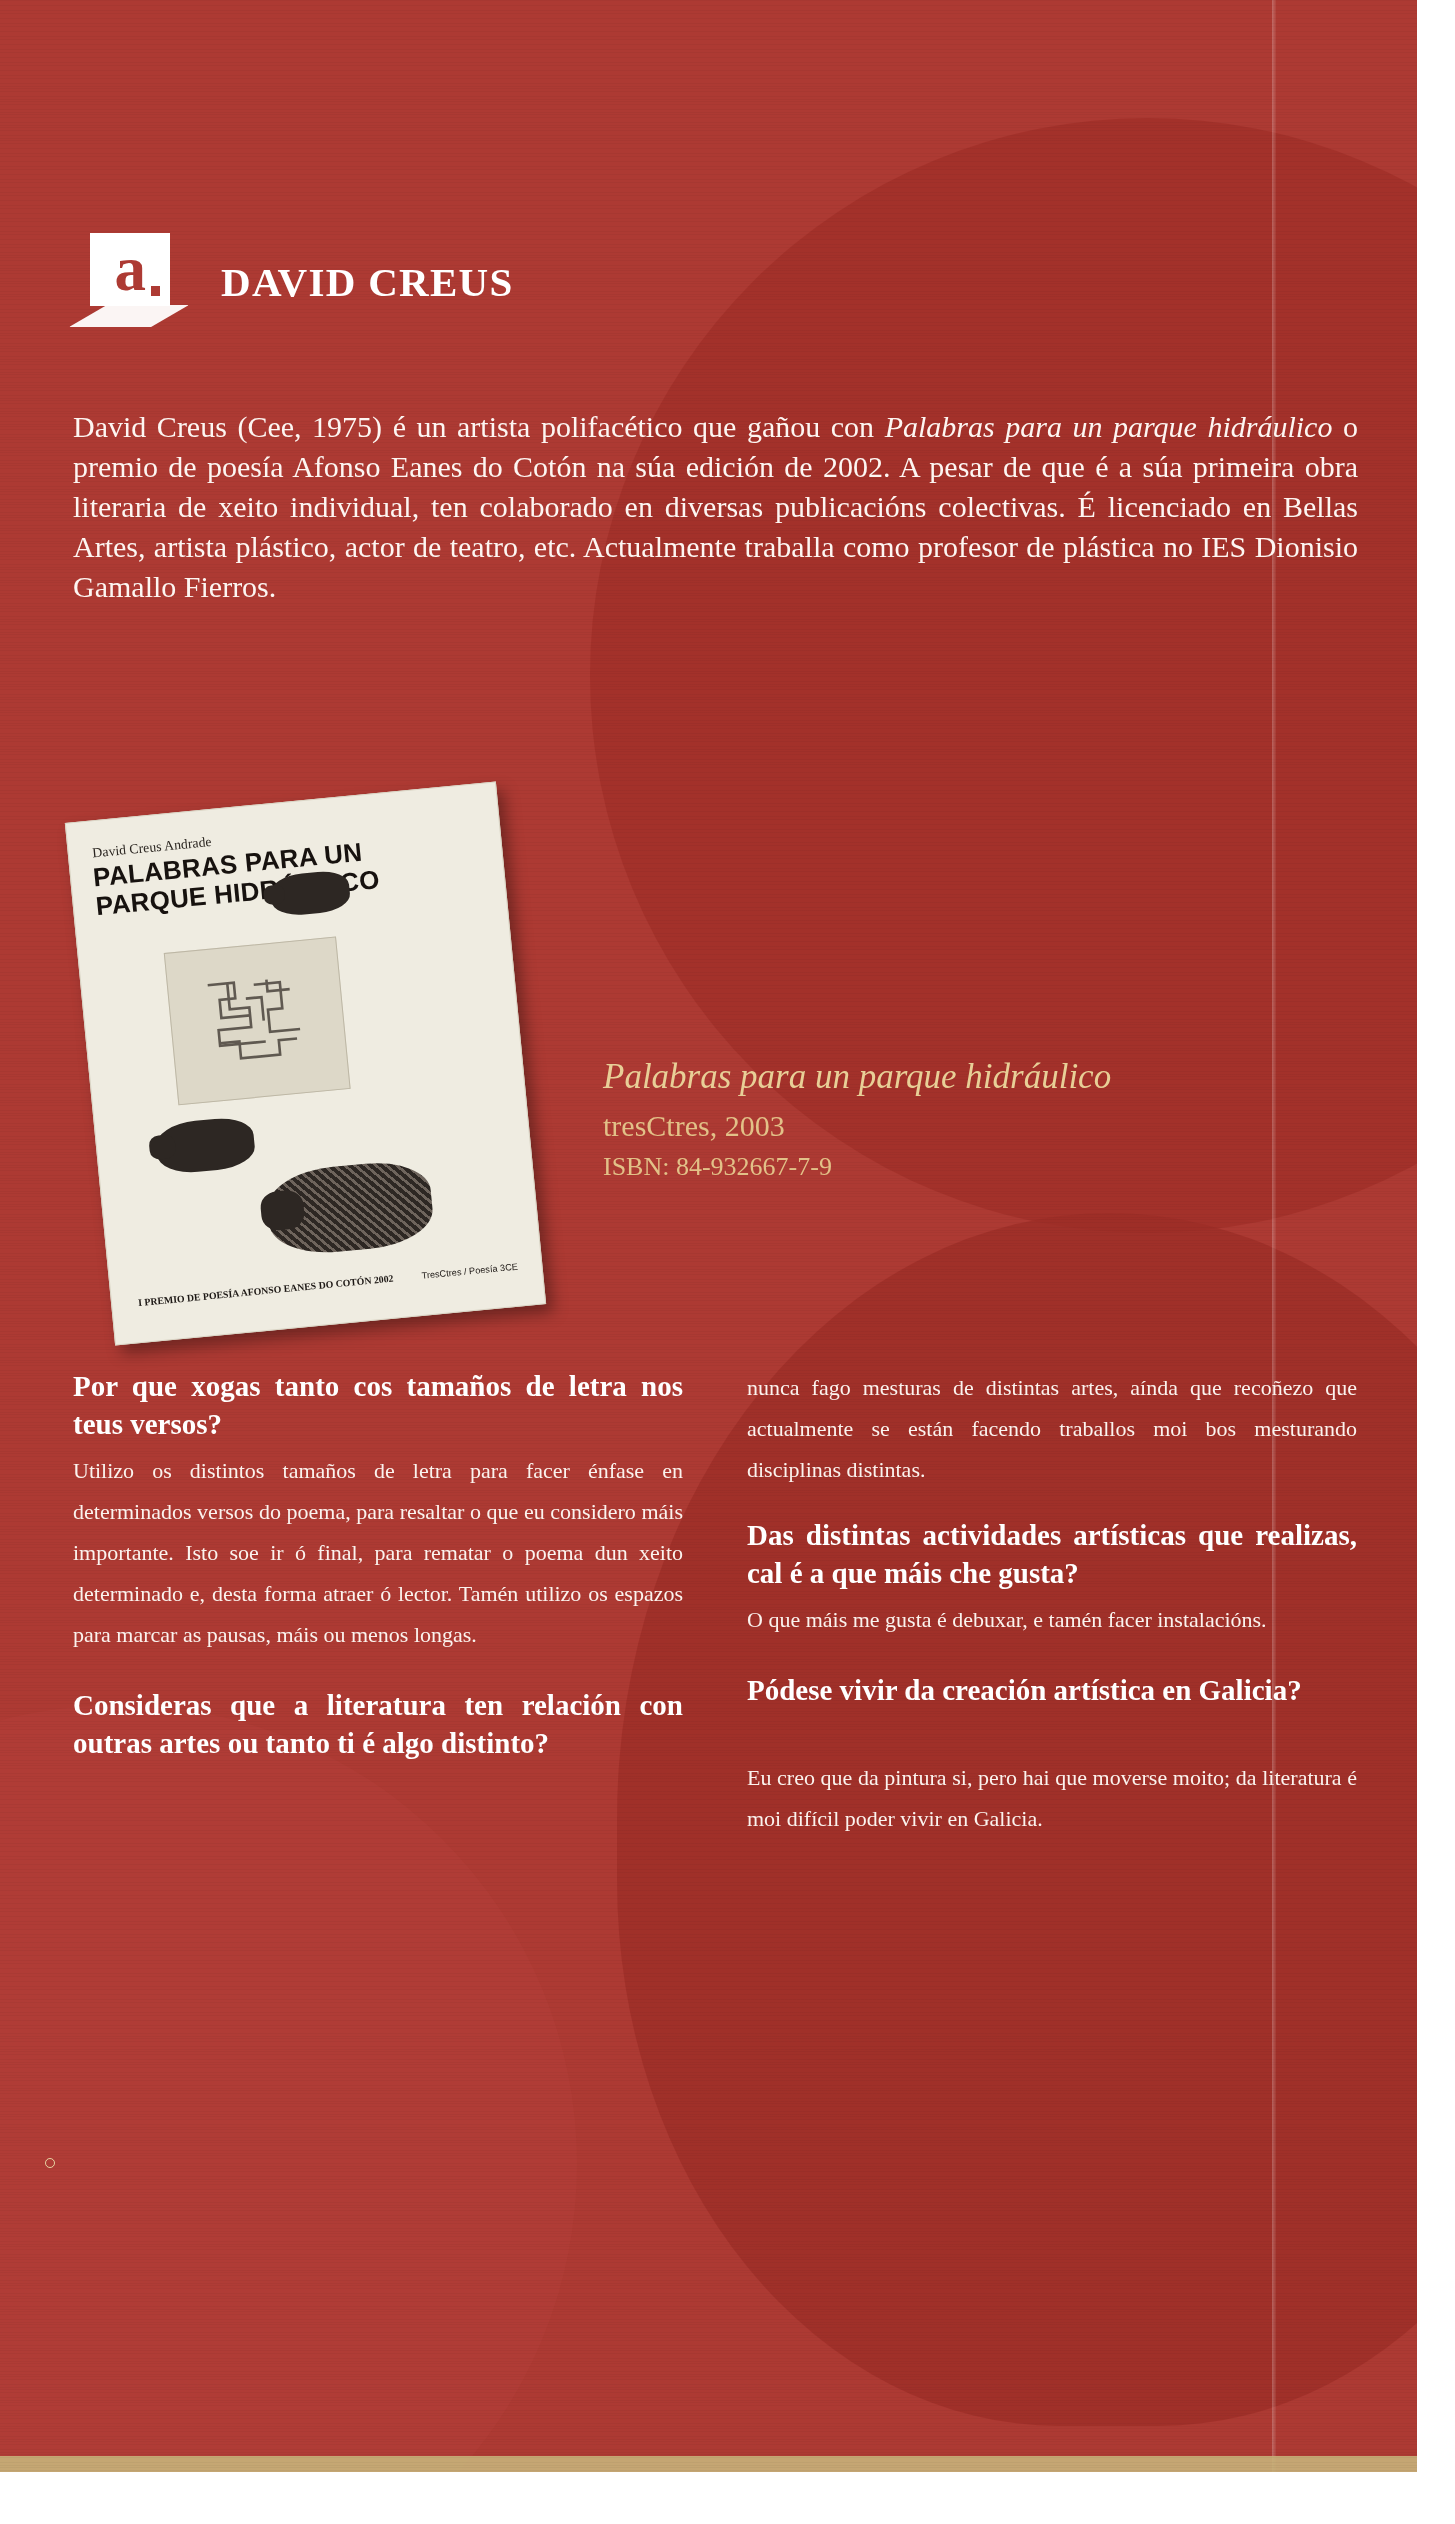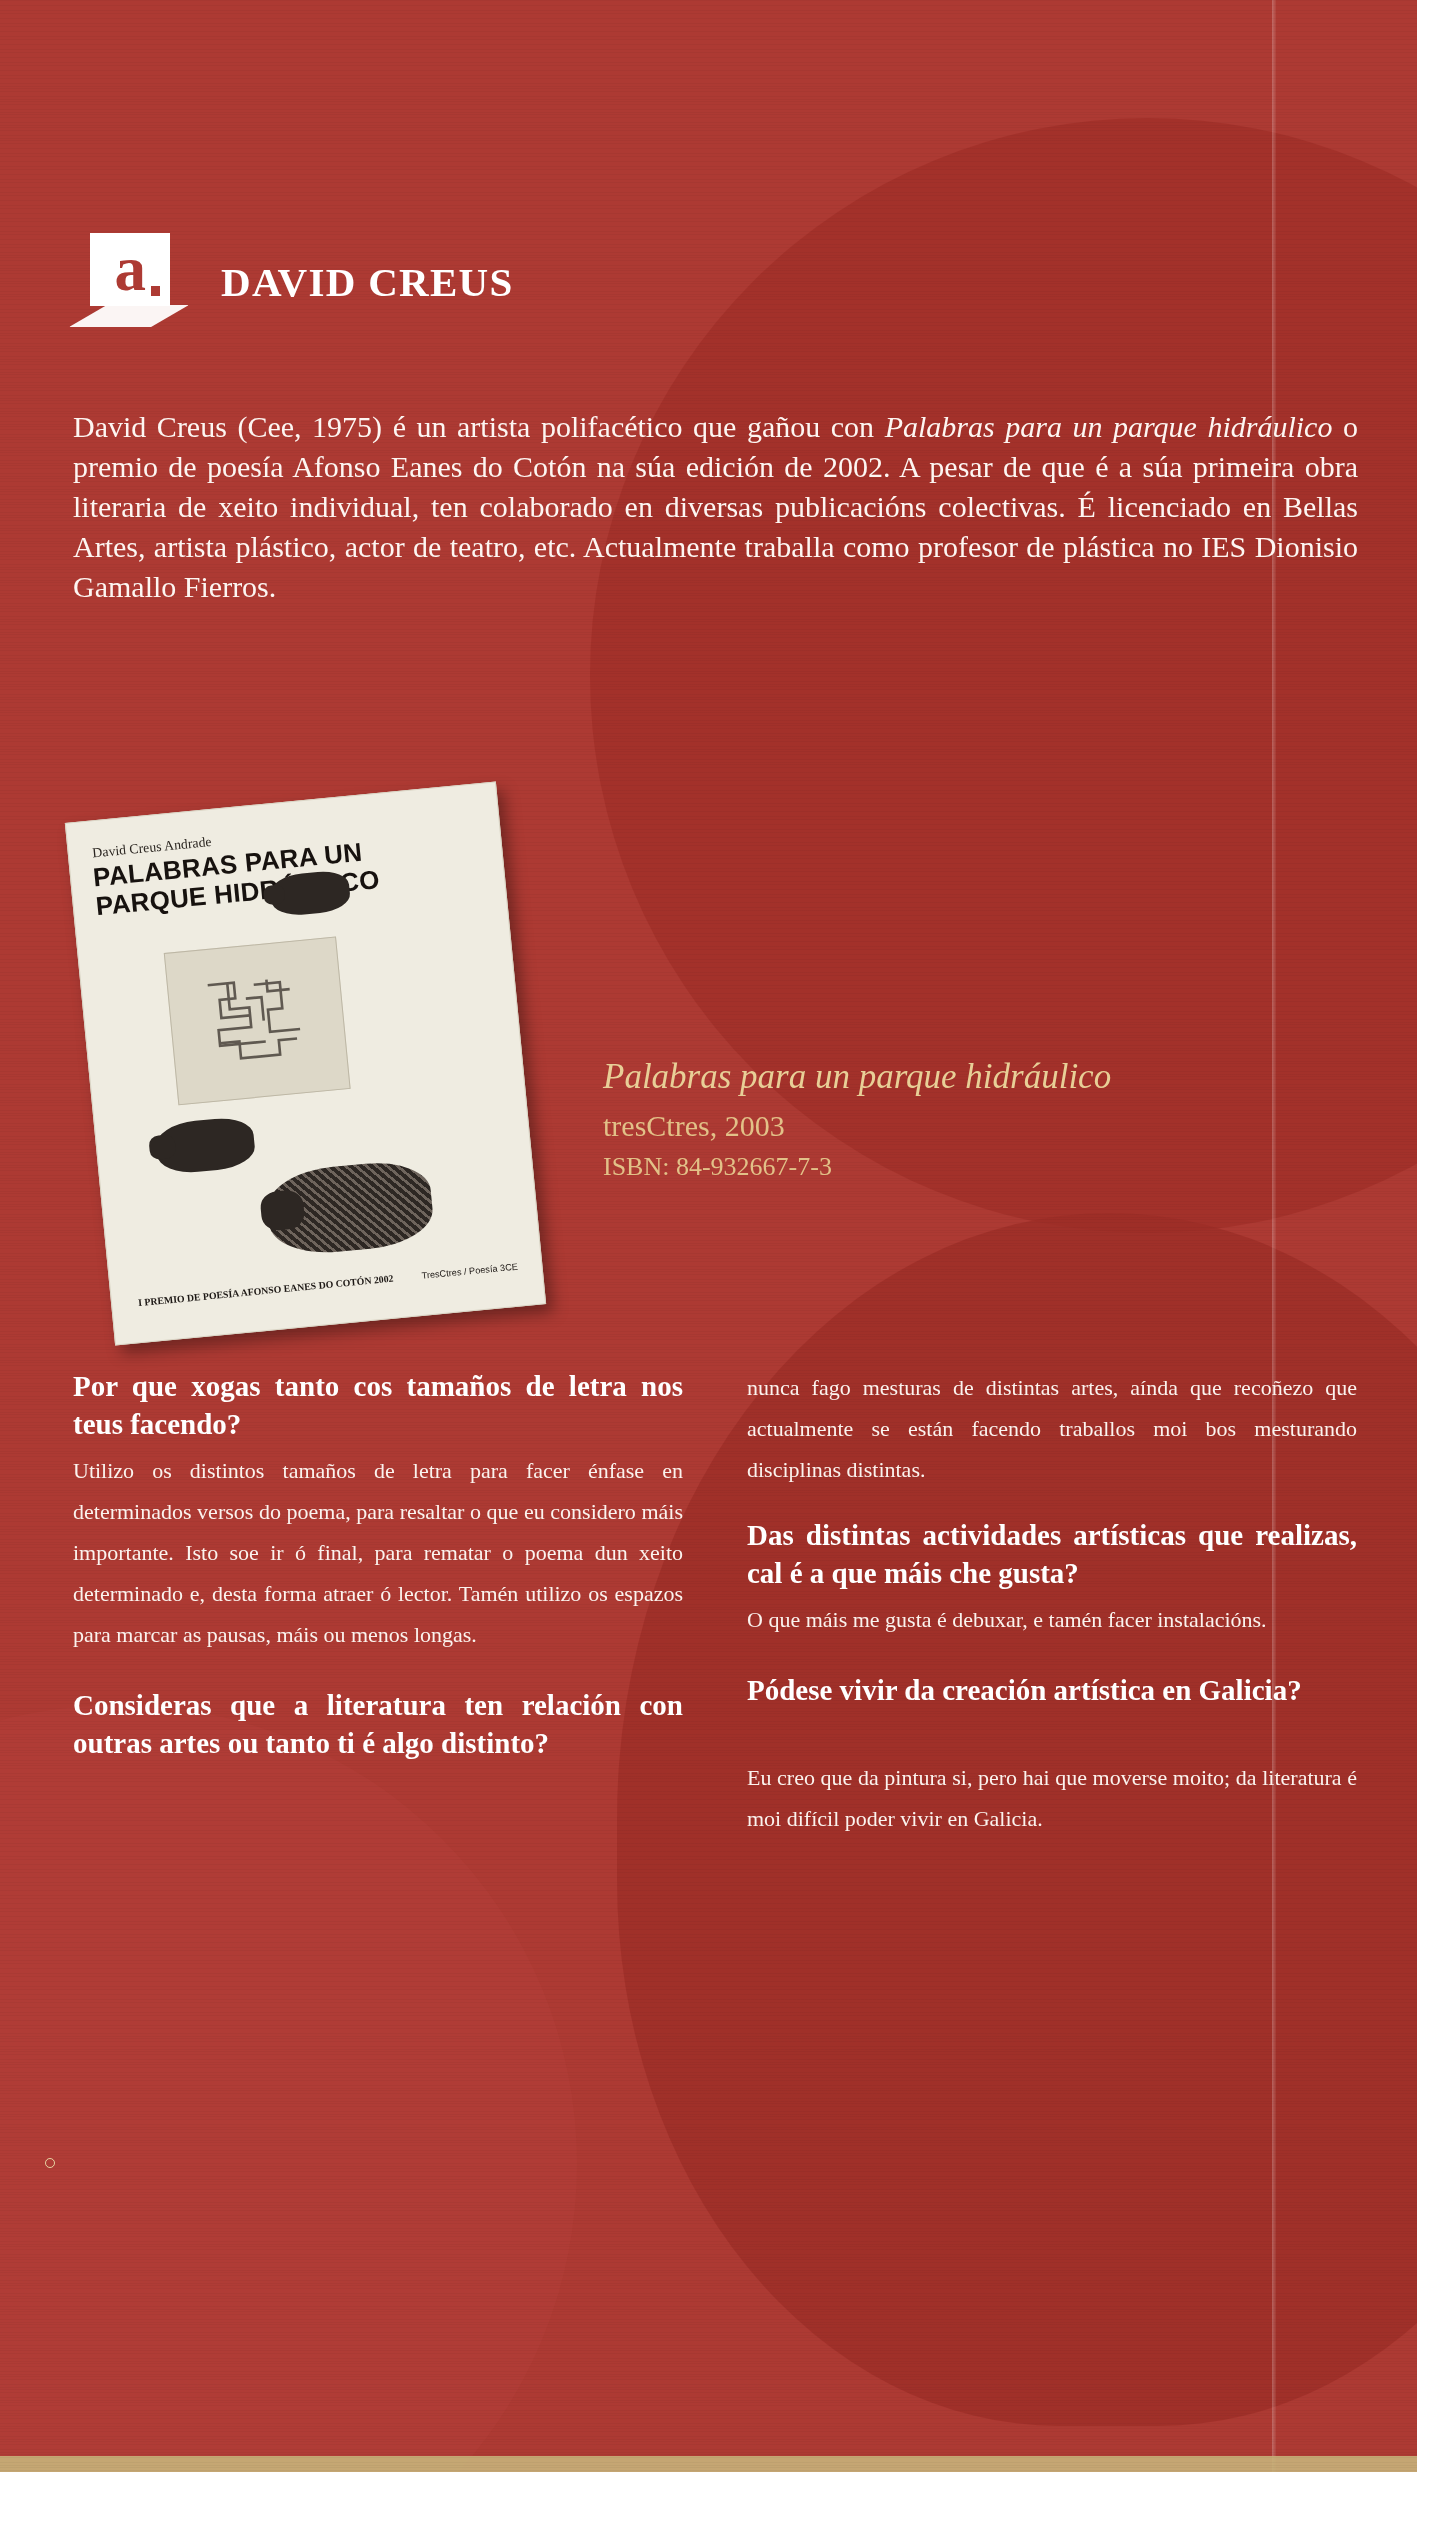--- a/index.html
+++ b/index.html
@@ -389,26 +389,26 @@
         <div class="cow cow2"></div>
         <div class="cow cow3"></div>
         <div class="book-foot-left">I PREMIO DE POESÍA AFONSO EANES DO COTÓN 2002</div>
         <div class="book-foot-right">TresCtres / Poesía   3CE</div>
       </div>
     </div>
 
     <div class="bookmeta">
       <div class="title">Palabras para un parque hidráulico</div>
       <div class="pub">tresCtres, 2003</div>
-      <div class="isbn">ISBN: 84-932667-7-3</div>
+      <div class="isbn">ISBN: 84-932667-7-9</div>
     </div>
 
     <div class="cols">
       <div class="col">
-        <div class="q">Por que xogas tanto cos tamaños de letra nos teus facendo?</div>
+        <div class="q">Por que xogas tanto cos tamaños de letra nos teus versos?</div>
         <div class="a">Utilizo os distintos tamaños de letra para facer énfase en determinados versos do poema, para resaltar o que eu considero máis importante. Isto soe ir ó final, para rematar o poema dun xeito determinado e, desta forma atraer ó lector. Tamén utilizo os espazos para marcar as pausas, máis ou menos longas.</div>
         <div class="q spaced">Consideras que a literatura ten relación con outras artes ou tanto ti é algo distinto?</div>
       </div>
       <div class="col">
         <div class="a tight">nunca fago mesturas de distintas artes, aínda que recoñezo que actualmente se están facendo traballos moi bos mesturando disciplinas distintas.</div>
         <div class="q">Das distintas actividades artísticas que realizas, cal é a que máis che gusta?</div>
         <div class="a"> O que máis me gusta é debuxar, e tamén facer instalacións.</div>
         <div class="q spaced">Pódese vivir da creación artística en Galicia?</div>
         <div class="a last">Eu creo que da pintura si, pero hai que moverse moito; da literatura é moi difícil poder vivir en Galicia.</div>
       </div>

